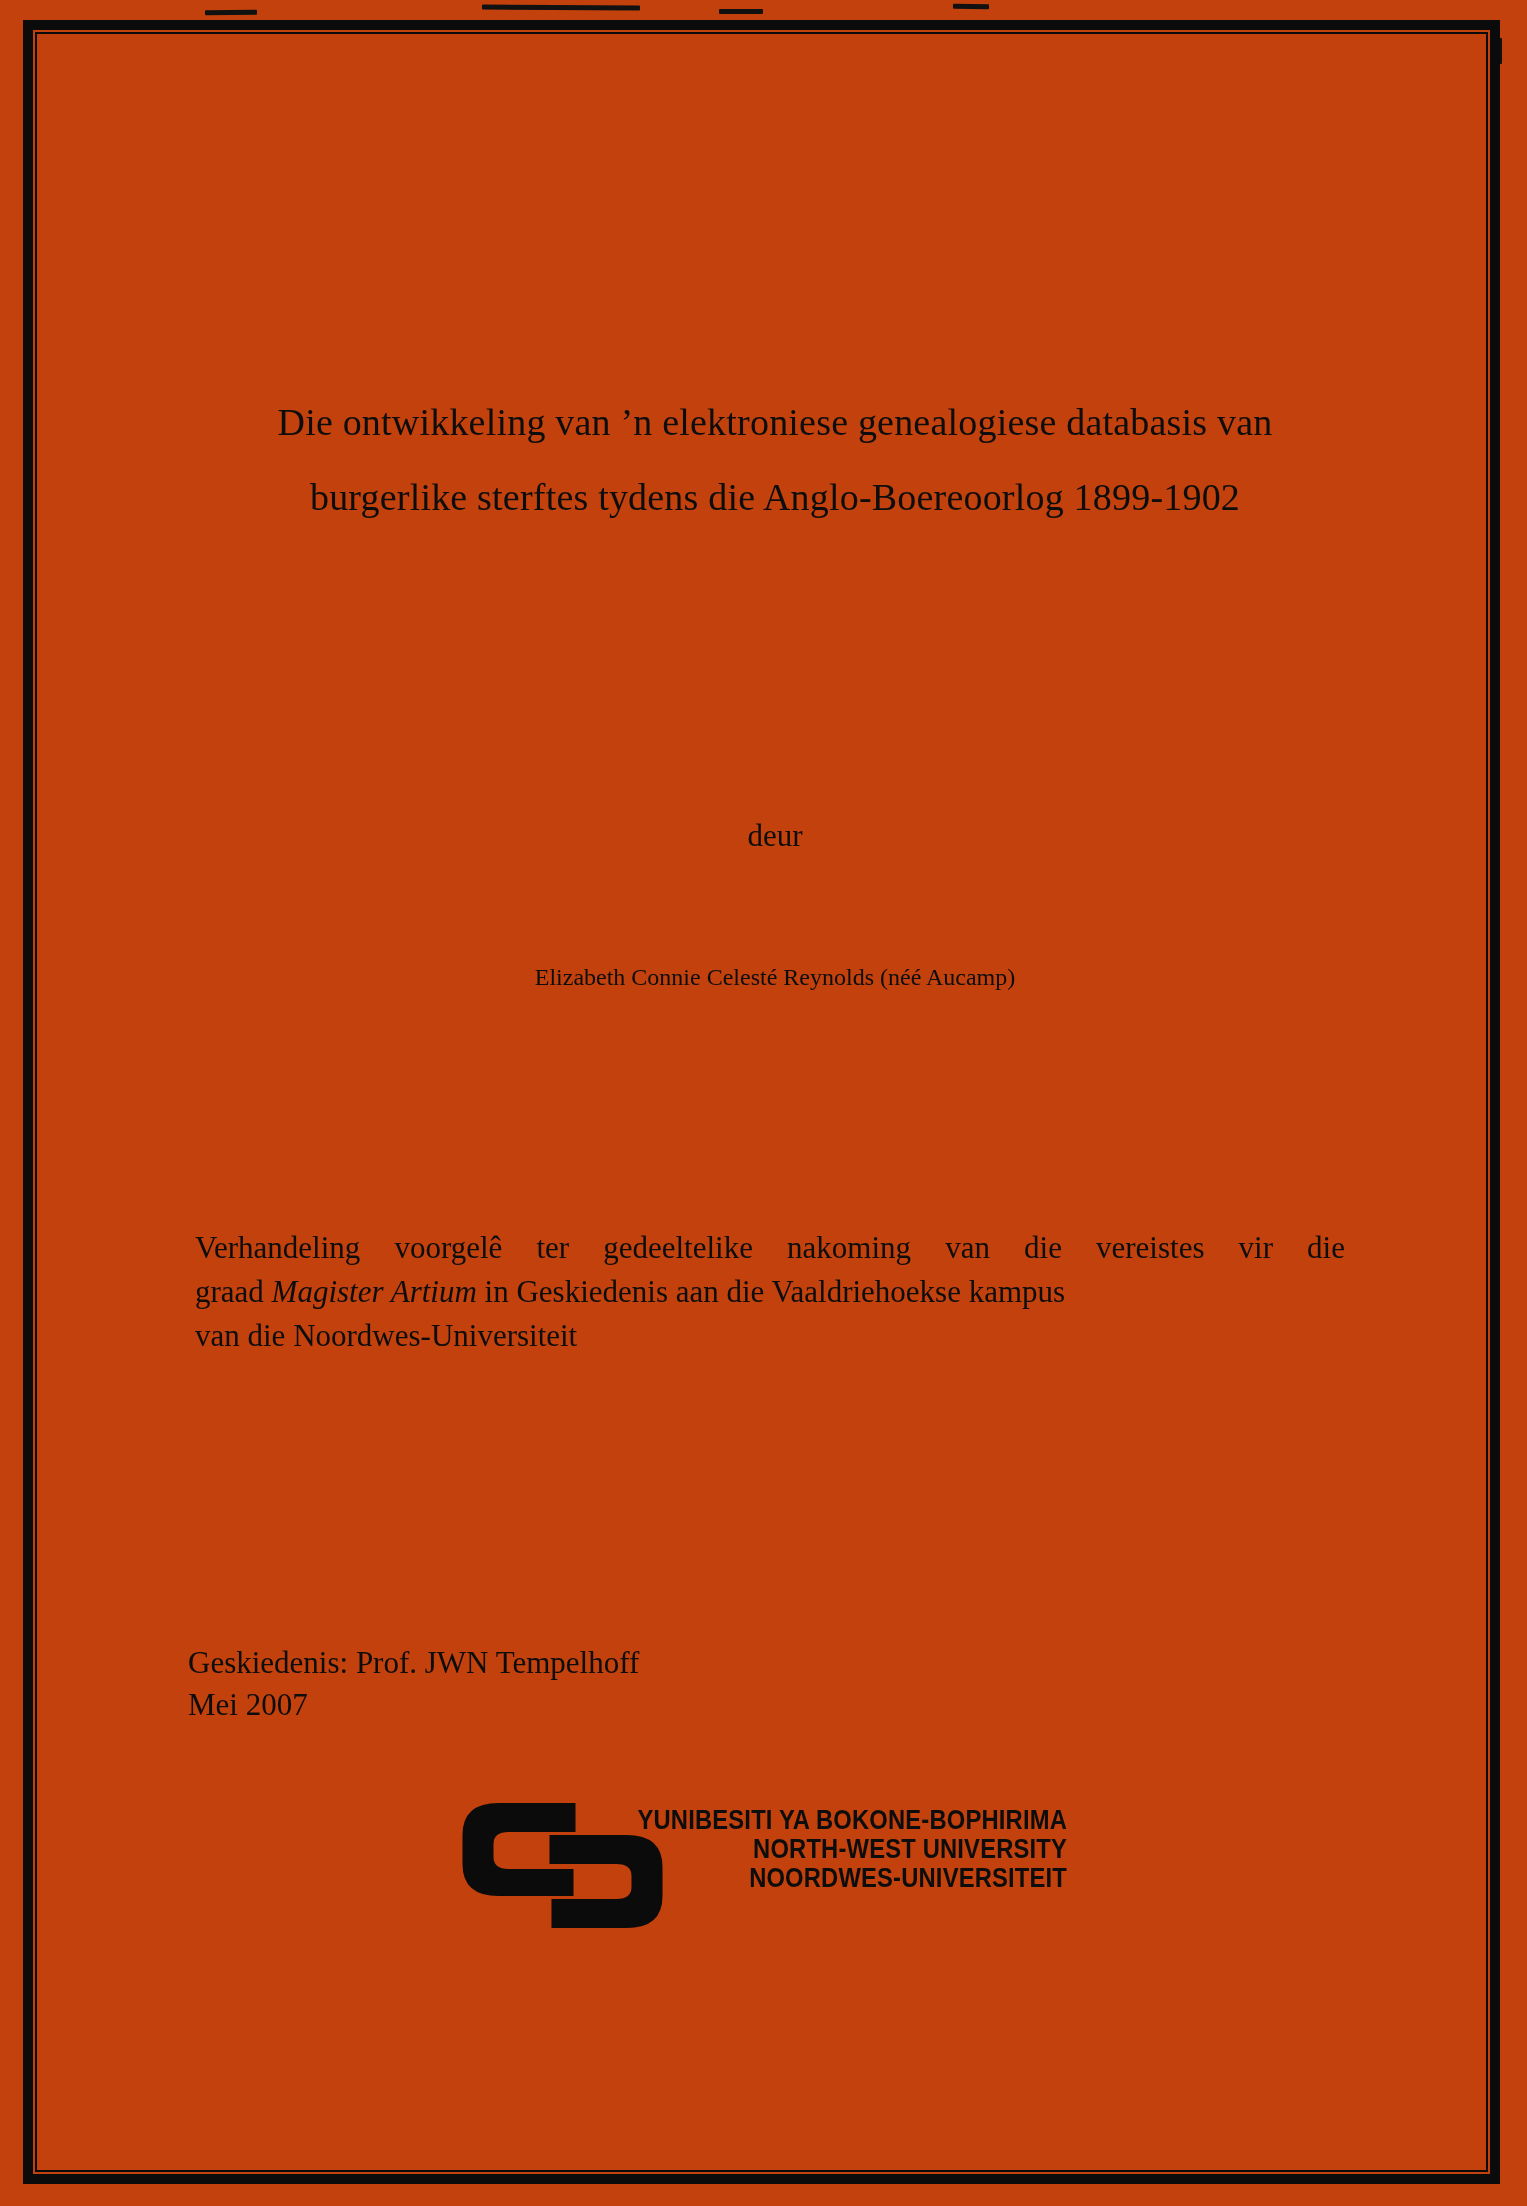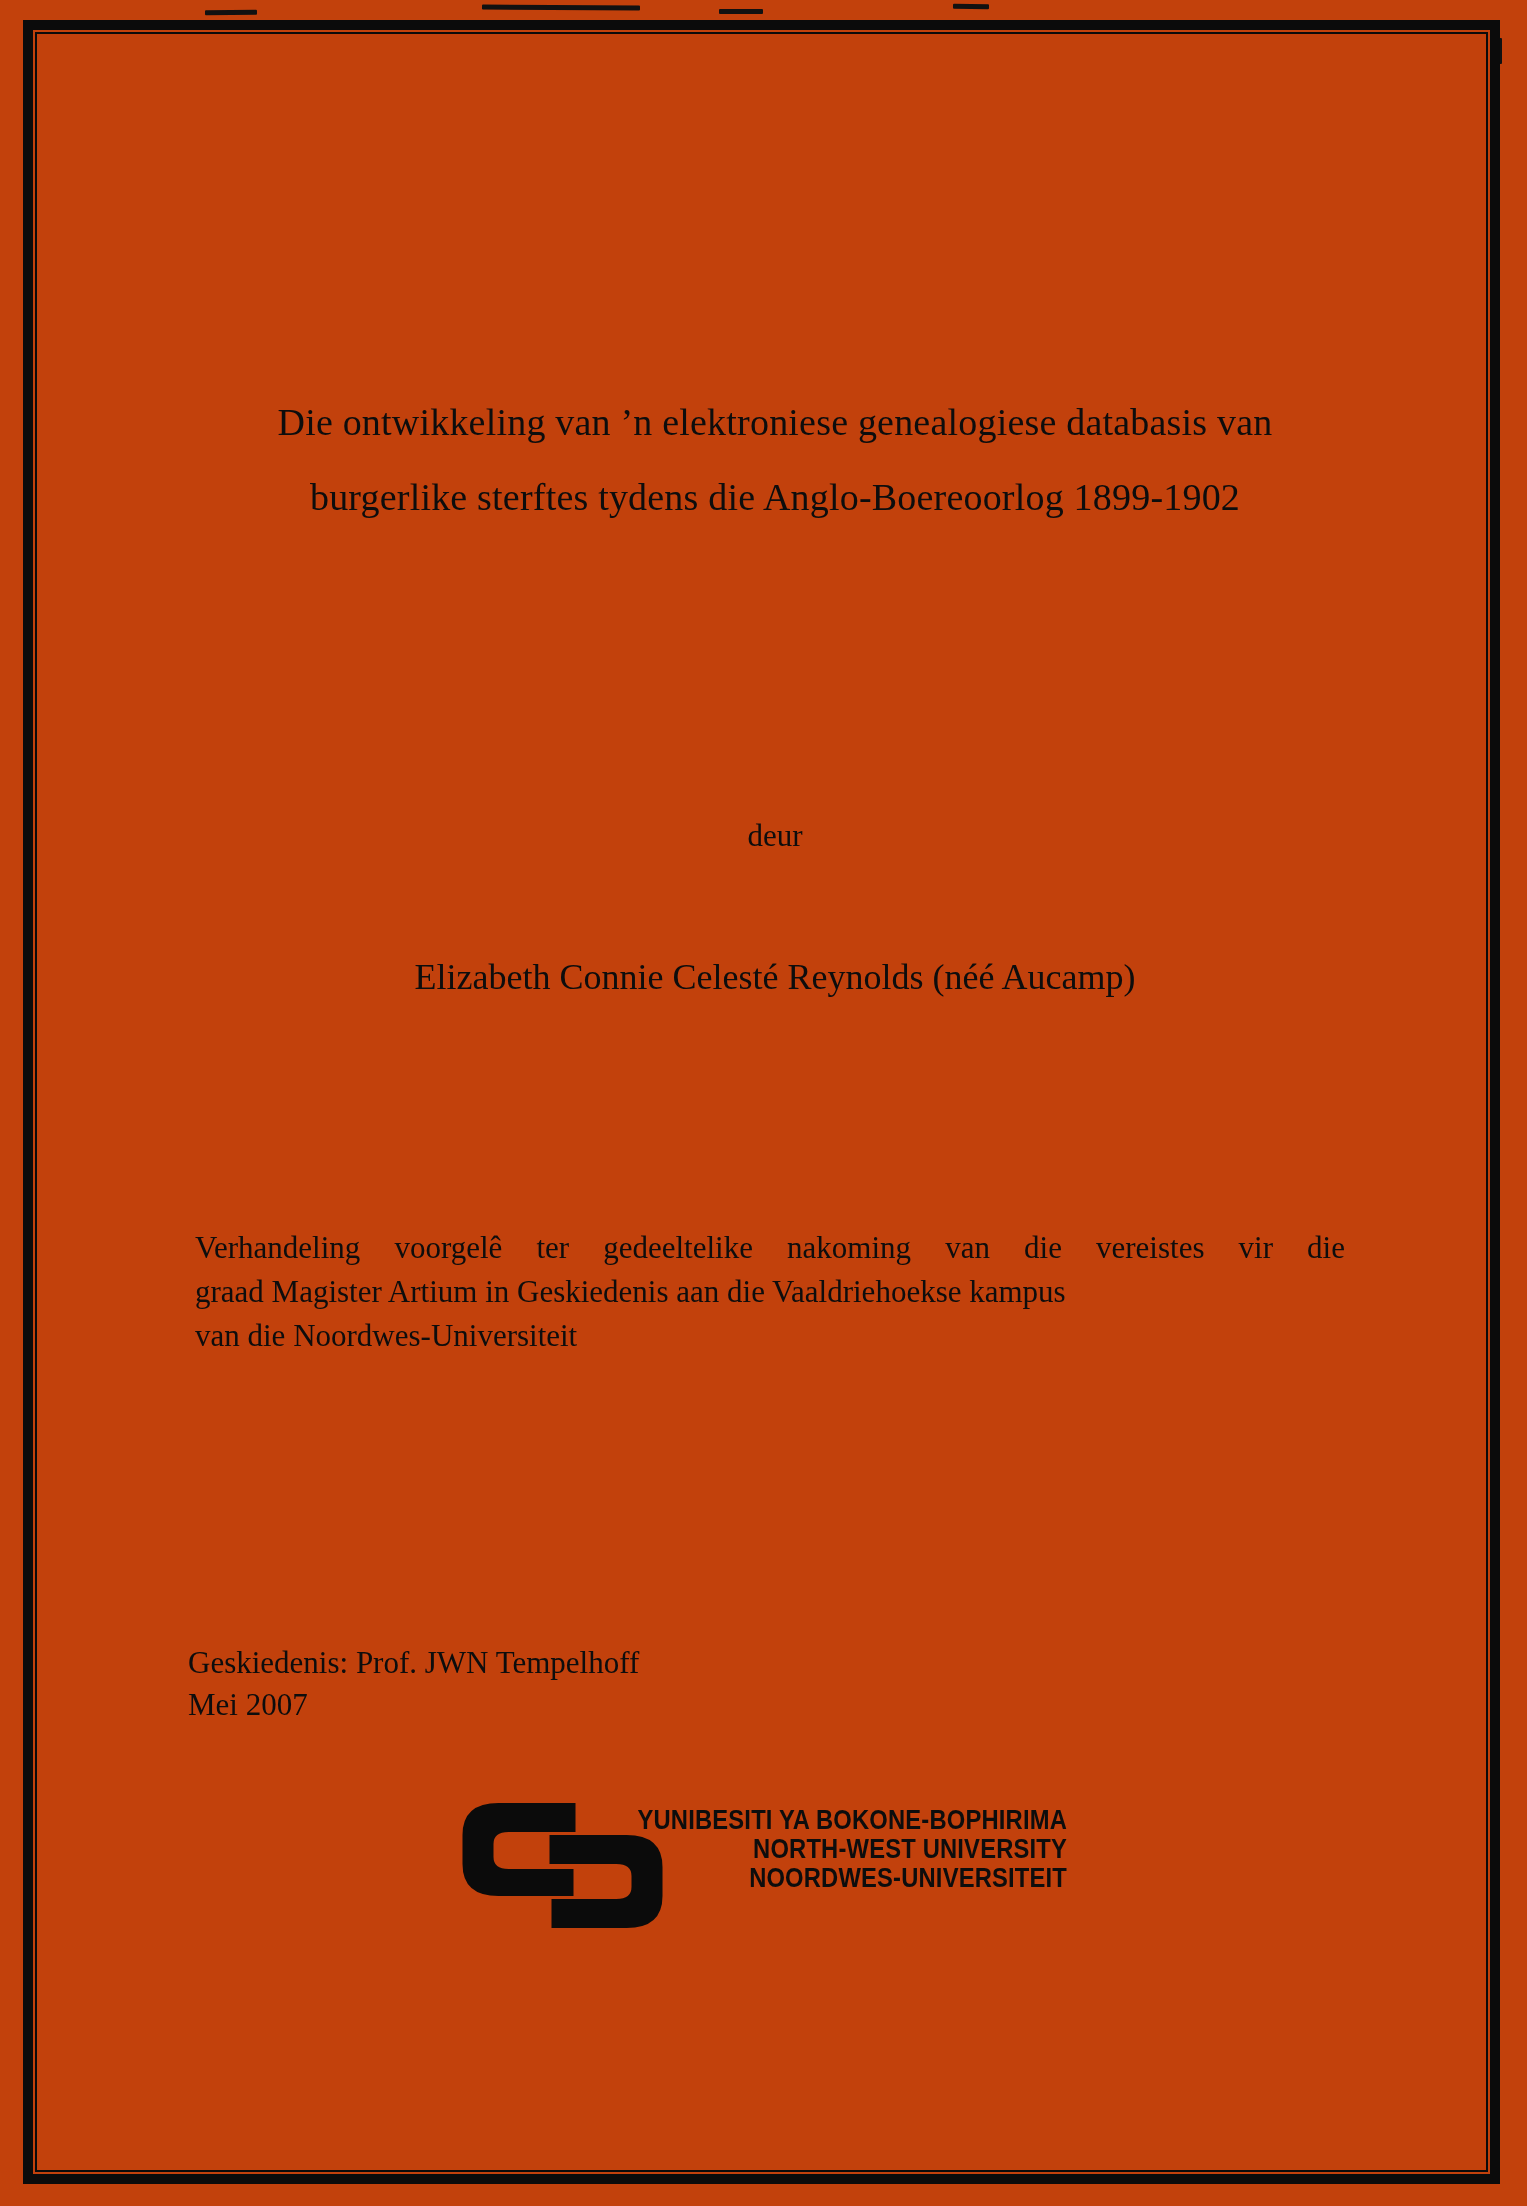--- a/index.html
+++ b/index.html
@@ -28,28 +28,28 @@
   .a4{left:953px;top:4px;width:36px;height:5px;transform:rotate(.8deg);}
   .a5{left:1497px;top:38px;width:5px;height:26px;}
 
   .centerband{position:absolute;left:170px;width:1210px;text-align:center;}
 
   .title-block{
     top:385px;
     font-size:38px;line-height:75px;letter-spacing:.2px;
   }
   .byline{top:818px;font-size:31px;line-height:36px;}
-  .author{top:955px;font-size:36px;line-height:44px;}
+  .author{top:955px;font-size:24px;line-height:44px;}
 
   .statement{
     position:absolute;left:195px;top:1226px;width:1150px;
     font-size:31px;line-height:44px;
   }
   .justify-last{text-align:justify;text-align-last:justify;}
-  .ital{}
+  .ital{font-style:italic;}
 
   .supervisor-block{
     position:absolute;left:188px;top:1642px;
     font-size:31px;line-height:42px;
   }
 
   .logo{position:absolute;left:462px;top:1803px;width:605px;height:125px;}
   .logo-mark{position:absolute;left:0;top:0;width:201px;height:125px;}
   .logo-text{
     position:absolute;left:78px;top:3px;width:527px;

